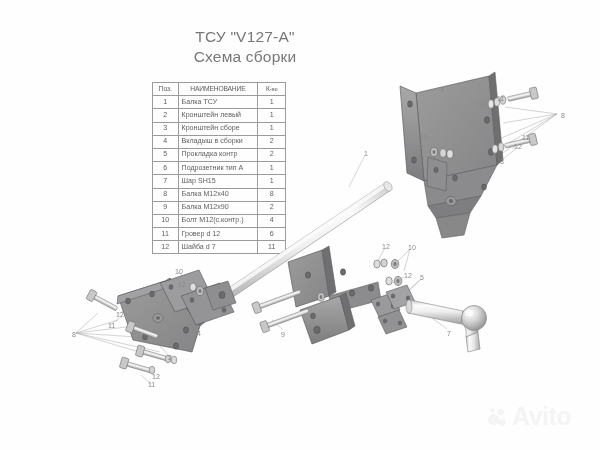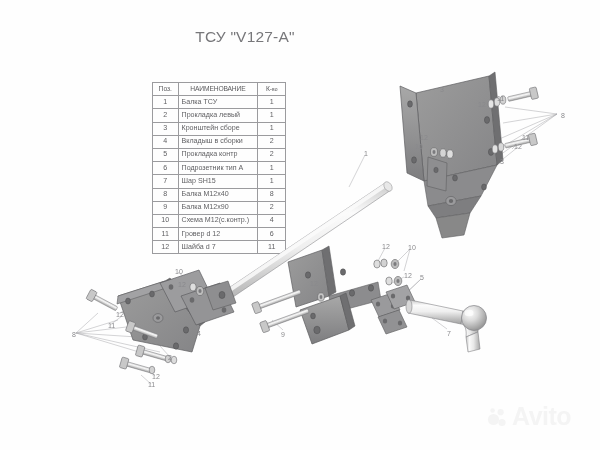--- a/index.html
+++ b/index.html
@@ -92,39 +92,40 @@
     line-height: 1;
   }
 </style>
 </head>
 <body>
 
 <div id="page">
 
   <div id="title-block">
     <div class="line">ТСУ "V127-A"</div>
+    <div class="line">Схема сборки</div>
   </div>
 
   <table id="parts-table">
     <thead>
       <tr>
         <th class="col-pos">Поз.</th>
         <th class="col-name">НАИМЕНОВАНИЕ</th>
         <th class="col-qty qty-head"><span>К-</span><span class="sub">во</span></th>
       </tr>
     </thead>
     <tbody id="parts-body">
         <tr>
           <td class="col-pos">1</td>
           <td class="col-name">Балка ТСУ</td>
           <td class="col-qty">1</td>
         </tr>
         <tr>
           <td class="col-pos">2</td>
-          <td class="col-name">Прокладка левый</td>
+          <td class="col-name">Кронштейн левый</td>
           <td class="col-qty">1</td>
         </tr>
         <tr>
           <td class="col-pos">3</td>
           <td class="col-name">Кронштейн сборе</td>
           <td class="col-qty">1</td>
         </tr>
         <tr>
           <td class="col-pos">4</td>
           <td class="col-name">Вкладыш в сборки</td>
@@ -150,21 +151,21 @@
           <td class="col-name">Балка М12х40</td>
           <td class="col-qty">8</td>
         </tr>
         <tr>
           <td class="col-pos">9</td>
           <td class="col-name">Балка М12х90</td>
           <td class="col-qty">2</td>
         </tr>
         <tr>
           <td class="col-pos">10</td>
-          <td class="col-name">Схема М12(с.контр.)</td>
+          <td class="col-name">Болт М12(с.контр.)</td>
           <td class="col-qty">4</td>
         </tr>
         <tr>
           <td class="col-pos">11</td>
           <td class="col-name">Гровер d 12</td>
           <td class="col-qty">6</td>
         </tr>
         <tr>
           <td class="col-pos">12</td>
           <td class="col-name">Шайба d 7</td>

